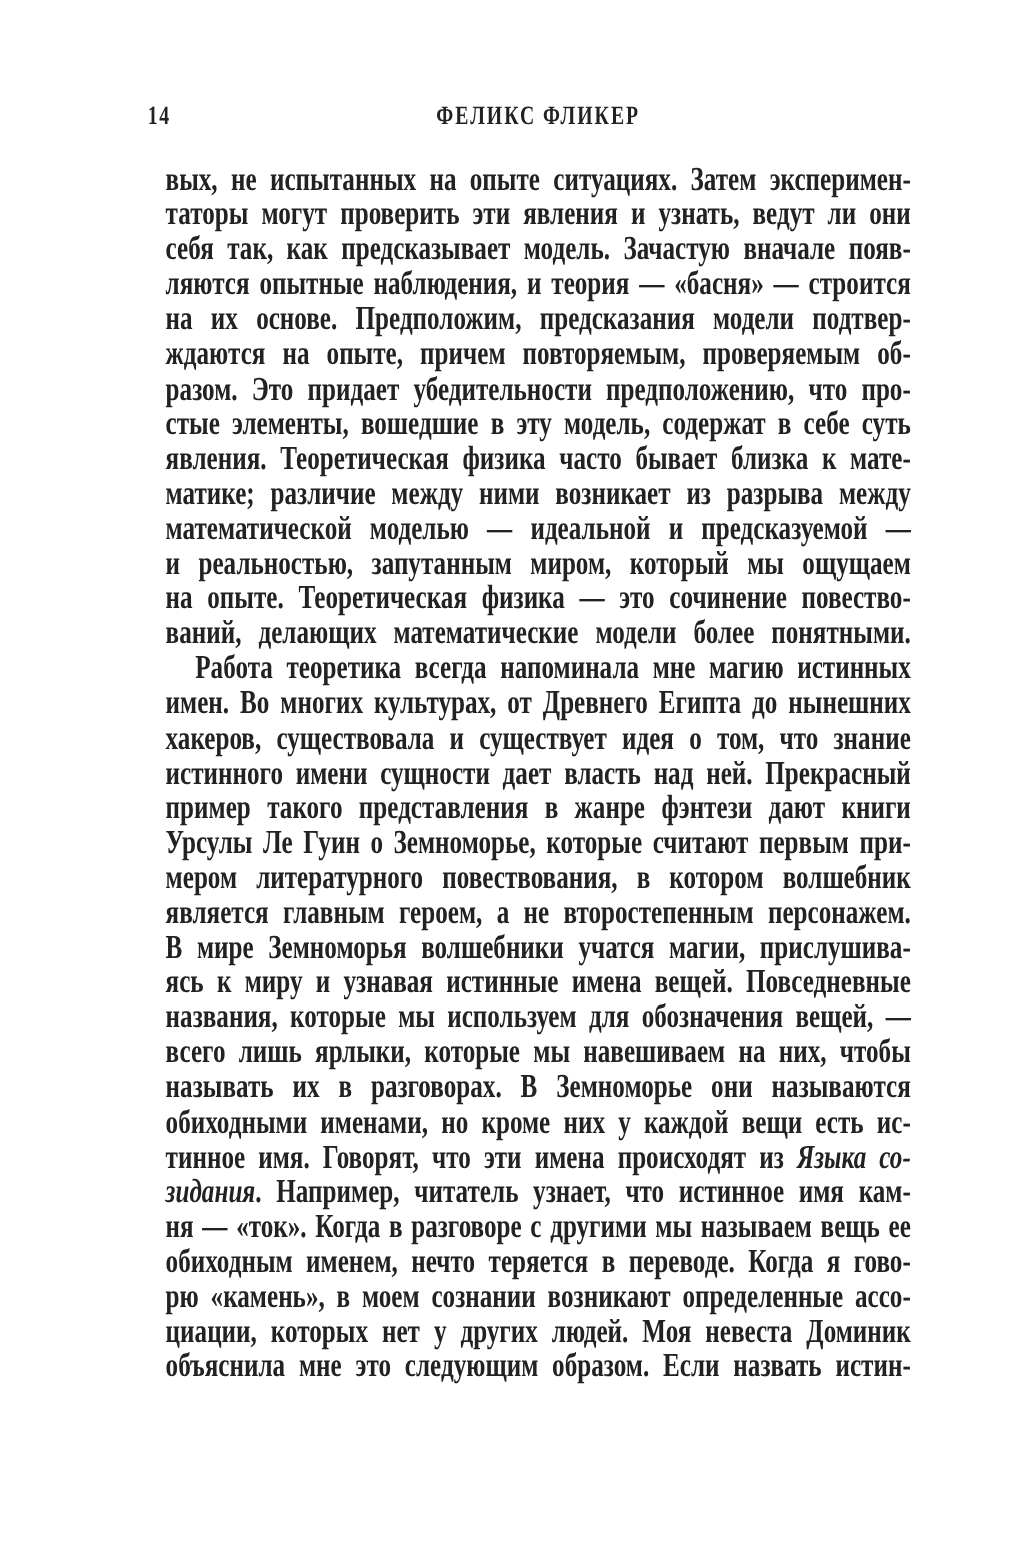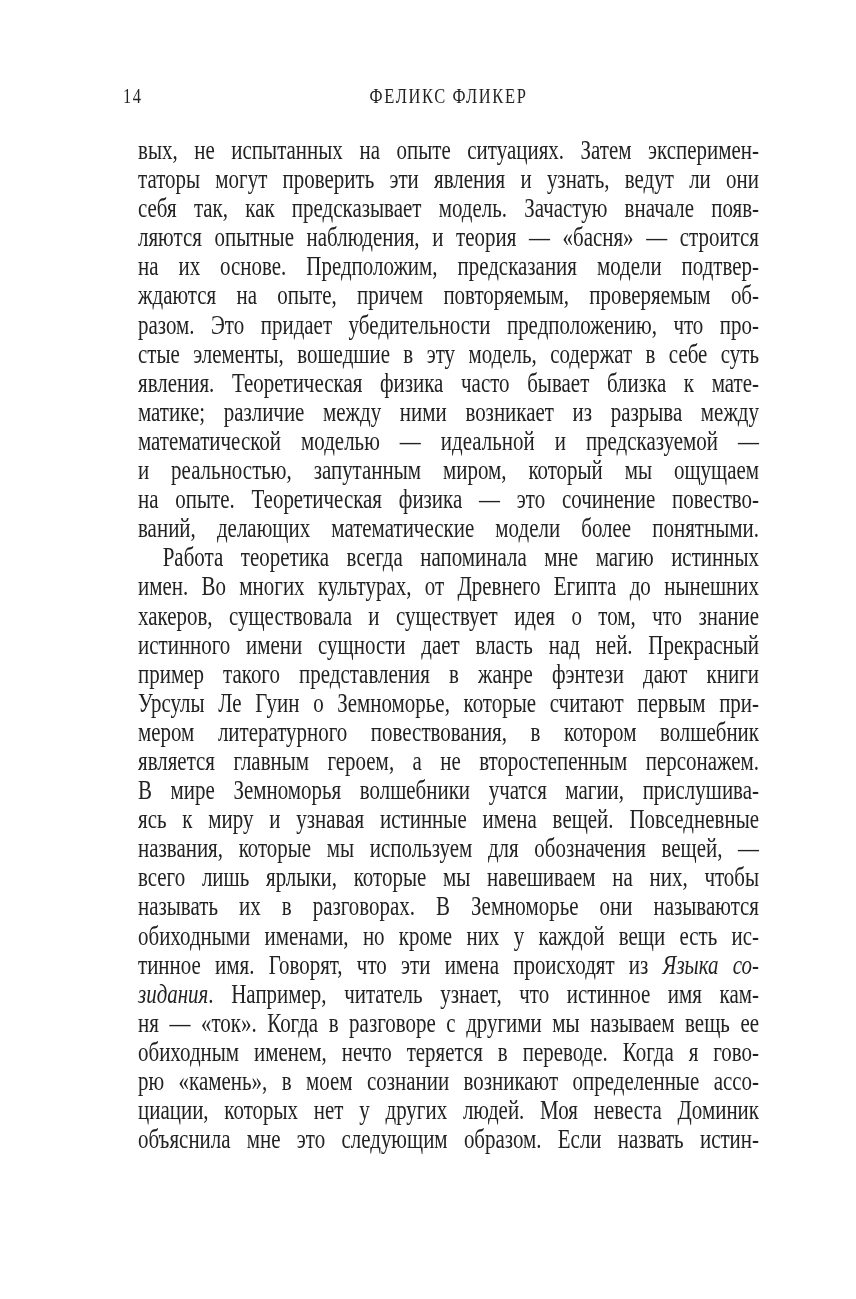--- a/index.html
+++ b/index.html
@@ -8,20 +8,21 @@
     height: 1299px;
     position: relative;
     background: #ffffff;
     font-family: "Liberation Serif", serif;
     color: #222222;
     overflow: hidden;
   }
   .page {
     position: absolute;
     inset: 0;
+    font-weight: bold;
   }
   
   .header-line {
     position: absolute;
     left: 138px;
     top: 84px;
     width: 830px;
     transform: scaleX(0.7482);
     transform-origin: 0 0;
     font-size: 22px;

